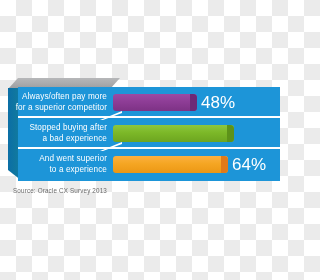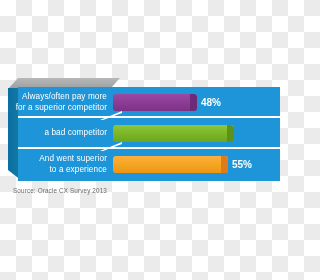--- a/index.html
+++ b/index.html
@@ -161,22 +161,22 @@
 
   .bar-orange {
     background: linear-gradient(180deg, #fbb040 0%, #f5a623 45%, #ec9714 100%);
   }
   .cap-orange { background: #e07a1a; }
 
   .pct {
     position: absolute;
     top: 6px;
     color: #ffffff;
-    font-size: 10px;
-    font-weight: bold;
+    font-size: 17px;
+    font-weight: normal;
     letter-spacing: 0px;
     line-height: 19px;
   }
 
   .source {
     position: absolute;
     left: 13px;
     top: 187px;
     font-size: 6.3px;
     color: #6b6b6b;
@@ -206,41 +206,42 @@
         <div class="bar-cap cap-purple" style="left:77px;"></div>
       </div>
       <div class="pct" style="left:201px;">48%</div>
     </div>
 
     <div class="divider divider-0"></div>
     <div class="notch notch-0"></div>
 
     <div class="row row-1">
       <div class="label">
-        <span>a bad competitor</span>
+        <span>Stopped buying after</span>
+        <span>a bad experience</span>
       </div>
       <div class="bar-track">
         <div class="bar bar-green" style="width:121px;"></div>
         <div class="bar-cap cap-green" style="left:114px;"></div>
       </div>
       <div class="pct" style="left:256px;margin-left:34px;">70%</div>
     </div>
 
     <div class="divider divider-1"></div>
     <div class="notch notch-1"></div>
 
     <div class="row row-2">
       <div class="label">
         <span>And went superior</span>
         <span>to a experience</span>
       </div>
       <div class="bar-track">
         <div class="bar bar-orange" style="width:115px;"></div>
         <div class="bar-cap cap-orange" style="left:108px;"></div>
       </div>
-      <div class="pct" style="left:232px;">55%</div>
+      <div class="pct" style="left:232px;">64%</div>
     </div>
 
   </div>
 
   <div class="source">Source: Oracle CX Survey 2013</div>
 
 </div>
 
 </body></html>

